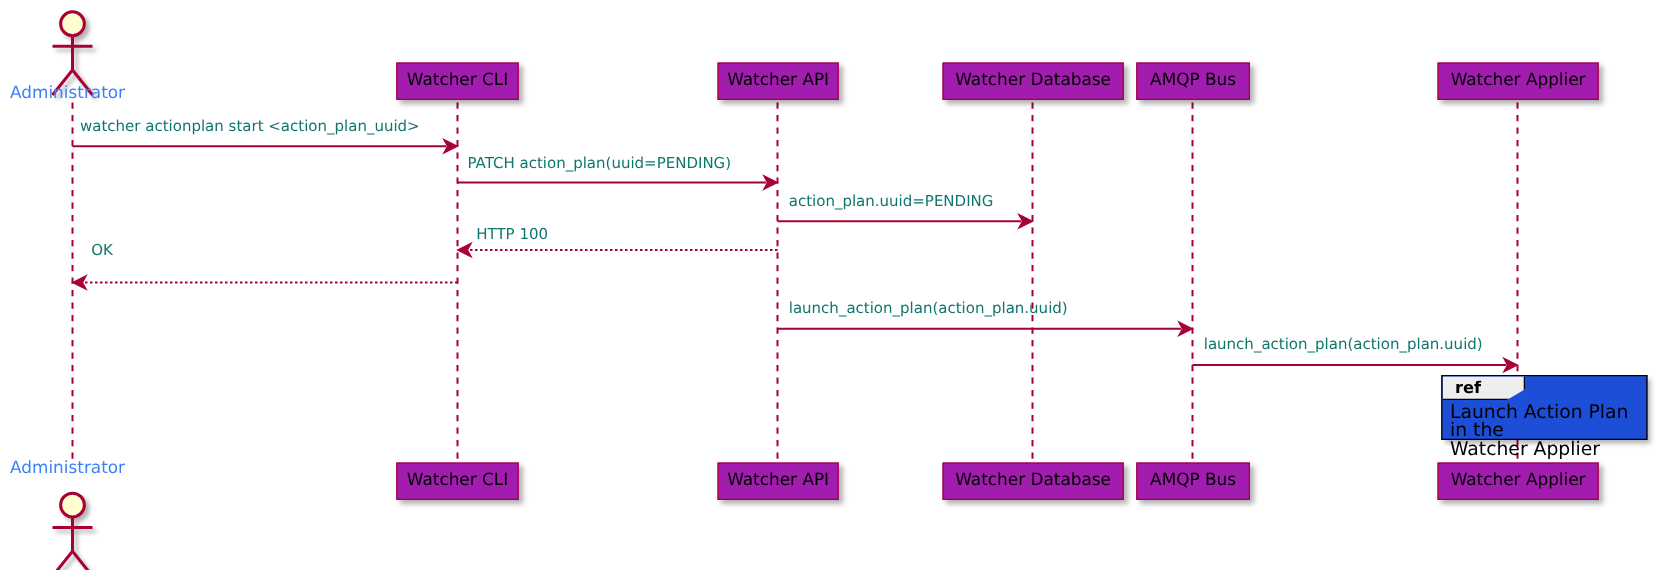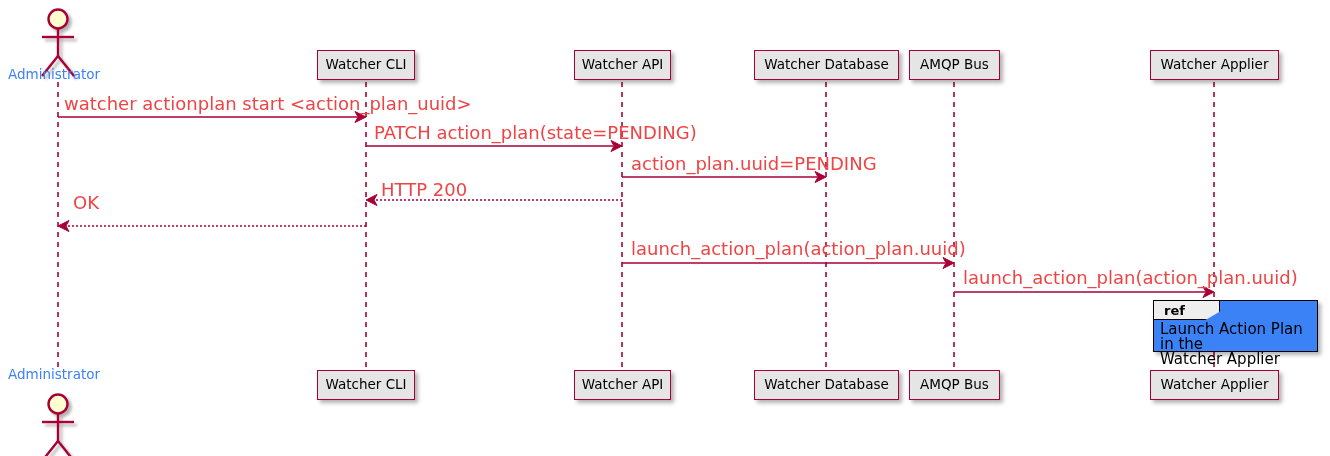--- a/index.html
+++ b/index.html
@@ -21,21 +21,21 @@
     position: absolute;
     left: 0;
     top: 0;
     width: 1330px;
     height: 456px;
   }
   
   .participant {
     position: absolute;
     box-sizing: border-box;
-    background: #e5e5e5;
+    background: #a21caf;
     border: 1.5px solid #A80036;
     color: #000000;
     font-family: "DejaVu Sans", sans-serif;
     font-size: 13.5px;
     line-height: 1;
     display: flex;
     align-items: center;
     justify-content: center;
     white-space: nowrap;
     box-shadow: 3px 3px 4px rgba(0,0,0,0.30);
@@ -47,30 +47,30 @@
     font-family: "DejaVu Sans", sans-serif;
     font-size: 13.5px;
     color: #3b82f6;
     white-space: nowrap;
     line-height: 1;
   }
   
   .msg-label {
     position: absolute;
     font-family: "DejaVu Sans", sans-serif;
-    font-size: 18px;
-    color: #ef4444;
+    font-size: 12px;
+    color: #0f766e;
     white-space: nowrap;
     line-height: 1;
   }
   
   .ref-box {
     position: absolute;
     box-sizing: border-box;
-    background: #3b82f6;
+    background: #1d4ed8;
     border: 1.6px solid #000000;
     box-shadow: 3px 3px 4px rgba(0,0,0,0.30);
   }
   .ref-tab {
     position: absolute;
     left: 0;
     top: 0;
     box-sizing: border-box;
     background: #EEEEEE;
     border-right: 1.6px solid #000000;
@@ -170,23 +170,23 @@
         <div class="participant" style="left: 574px; top: 370px; width: 97px; height: 30px;">Watcher API</div>
         <div class="participant" style="left: 754px; top: 50px; width: 145px; height: 30px;">Watcher Database</div>
         <div class="participant" style="left: 754px; top: 370px; width: 145px; height: 30px;">Watcher Database</div>
         <div class="participant" style="left: 909px; top: 50px; width: 91px; height: 30px;">AMQP Bus</div>
         <div class="participant" style="left: 909px; top: 370px; width: 91px; height: 30px;">AMQP Bus</div>
         <div class="participant" style="left: 1150px; top: 50px; width: 129px; height: 30px;">Watcher Applier</div>
         <div class="participant" style="left: 1150px; top: 370px; width: 129px; height: 30px;">Watcher Applier</div>
       </div>
     <div id="messages-host">
         <div class="msg-label" style="left: 64px; top: 95px;">watcher actionplan start &lt;action_plan_uuid&gt;</div>
-        <div class="msg-label" style="left: 374px; top: 124px;">PATCH action_plan(state=PENDING)</div>
+        <div class="msg-label" style="left: 374px; top: 124px;">PATCH action_plan(uuid=PENDING)</div>
         <div class="msg-label" style="left: 631px; top: 155px;">action_plan.uuid=PENDING</div>
-        <div class="msg-label" style="left: 381px; top: 181px;">HTTP 200</div>
+        <div class="msg-label" style="left: 381px; top: 181px;">HTTP 100</div>
         <div class="msg-label" style="left: 73px; top: 194px;">OK</div>
         <div class="msg-label" style="left: 631px; top: 240px;">launch_action_plan(action_plan.uuid)</div>
         <div class="msg-label" style="left: 963px; top: 269px;">launch_action_plan(action_plan.uuid)</div>
       </div>
     <div id="refs-host">
         <div class="ref-box" style="left: 1153px; top: 300px; width: 165px; height: 52px;">
           <div class="ref-tab" style="width: 66px; height: 19px;">ref</div>
           <div class="ref-body" style="left: 6px; top: 21px; width: 155px;">Launch Action Plan in the
 Watcher Applier</div>
         </div>

